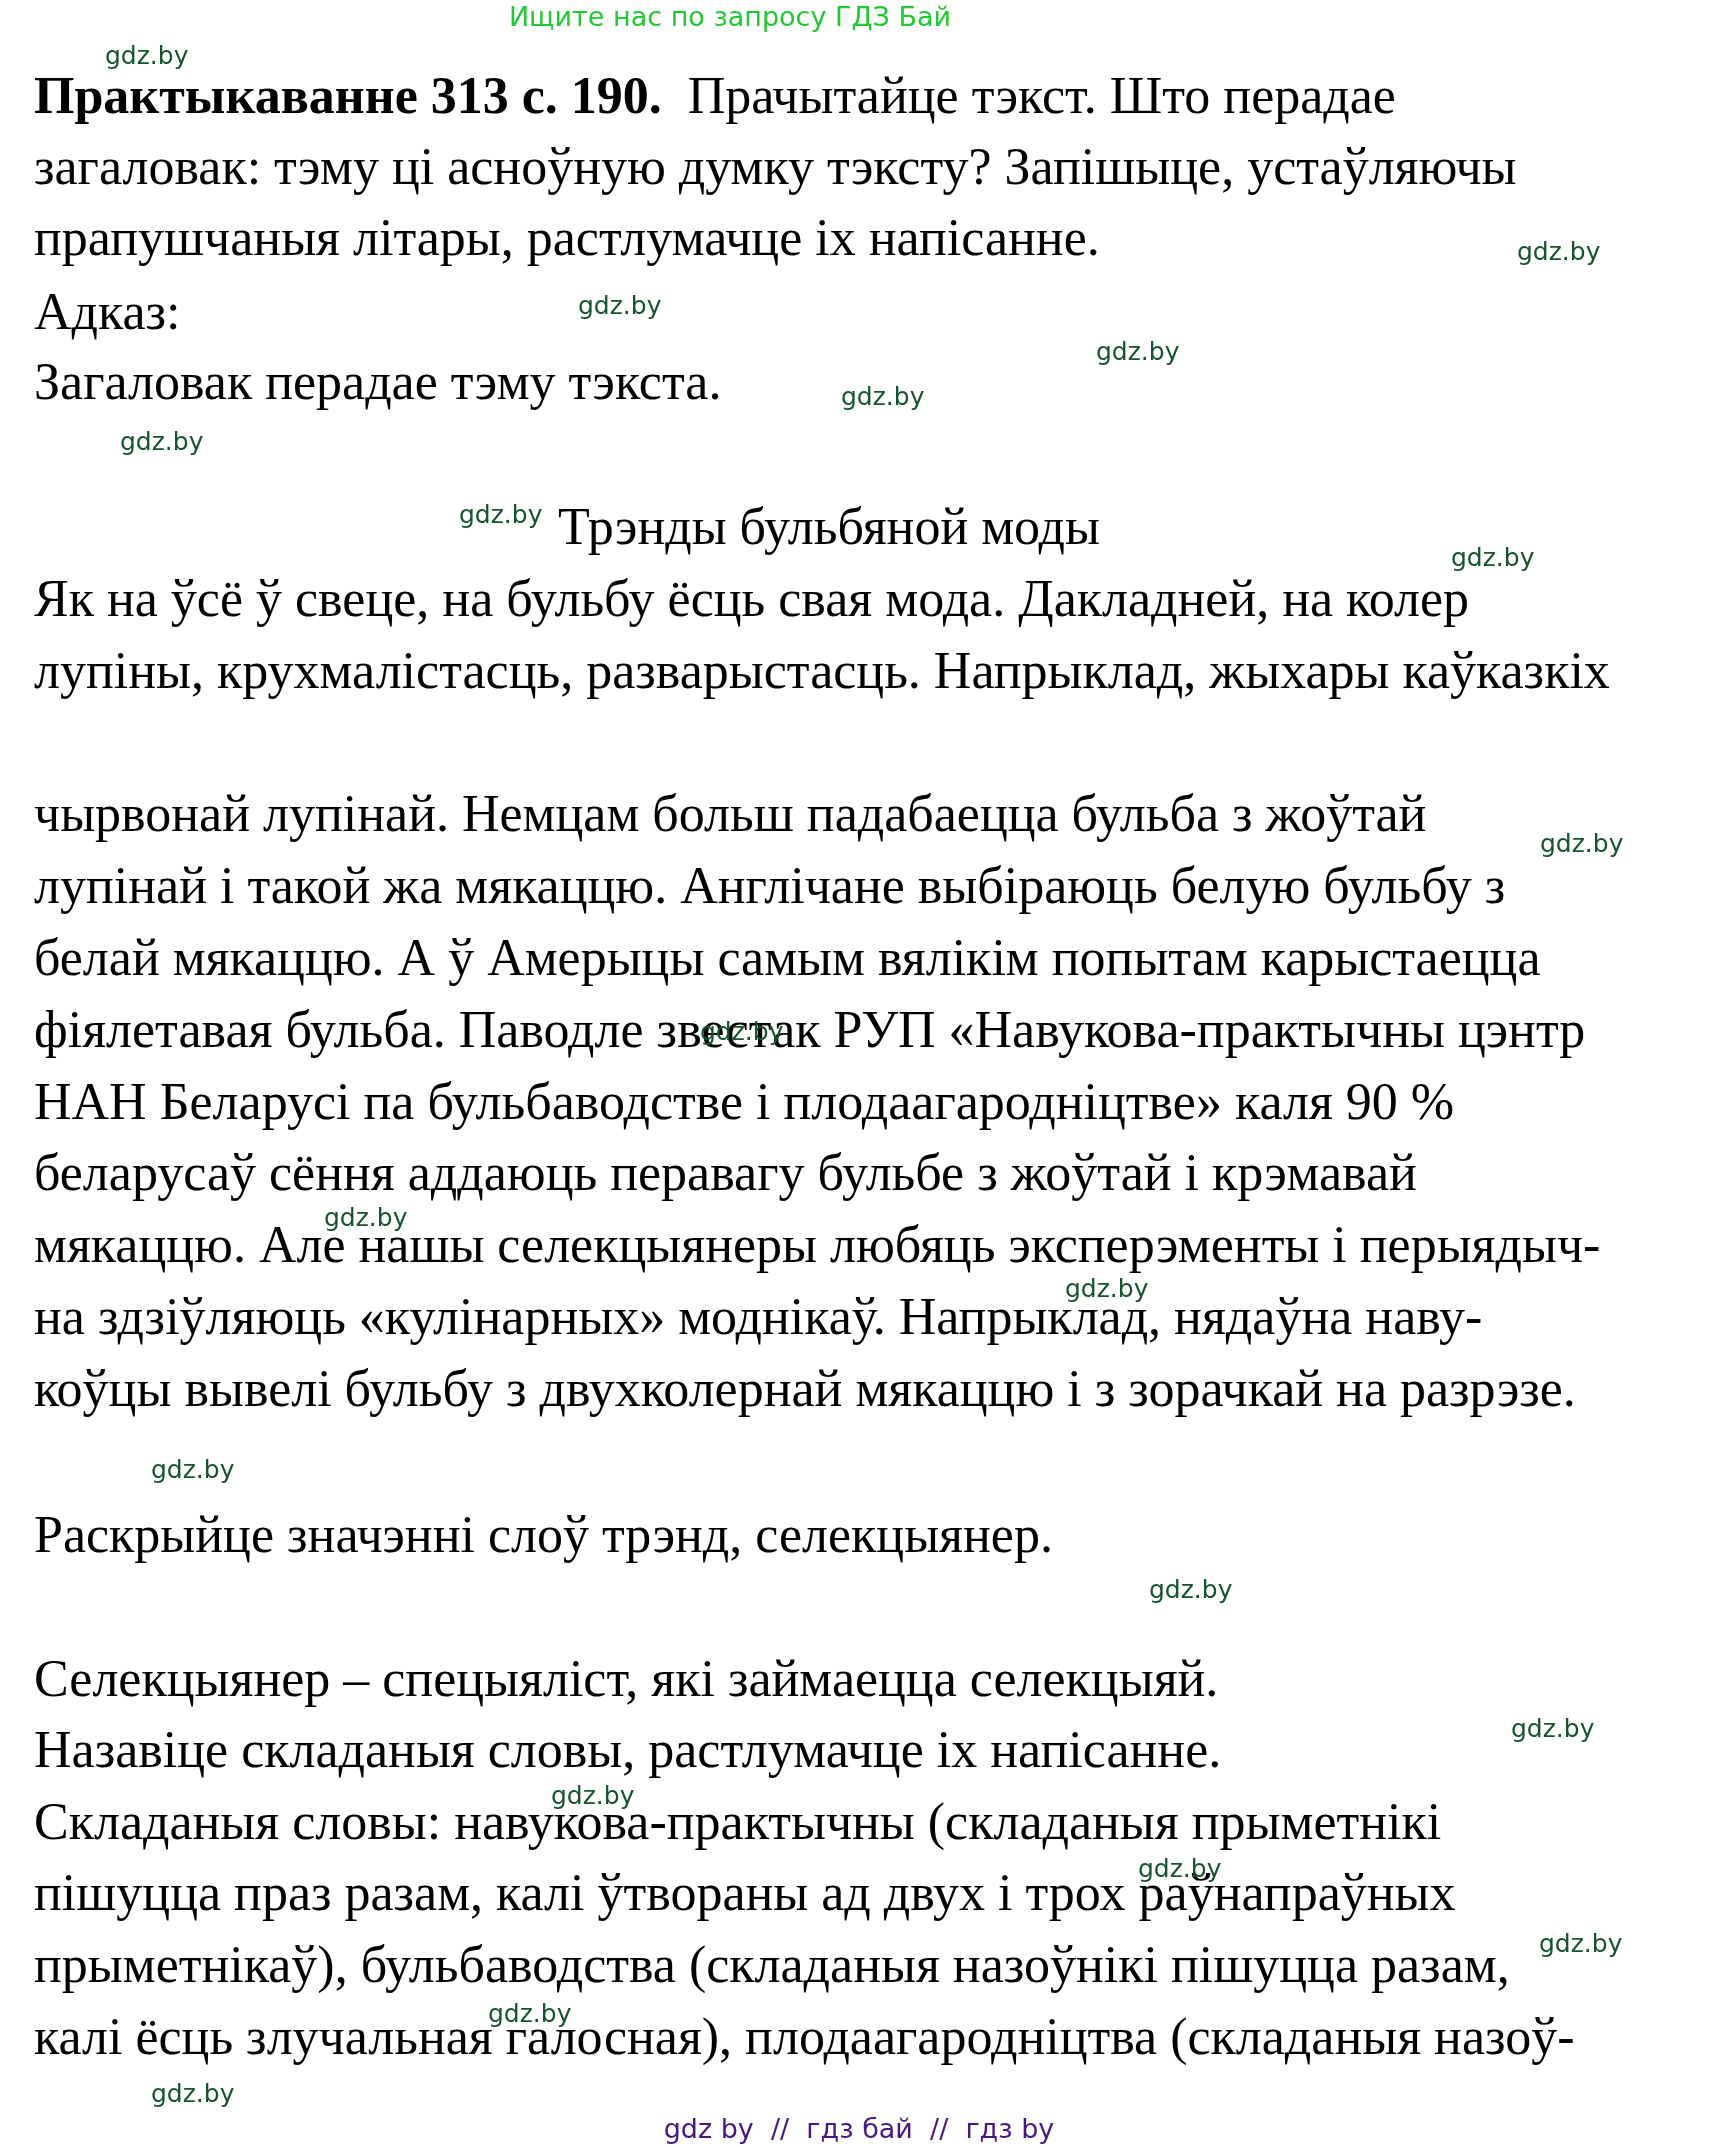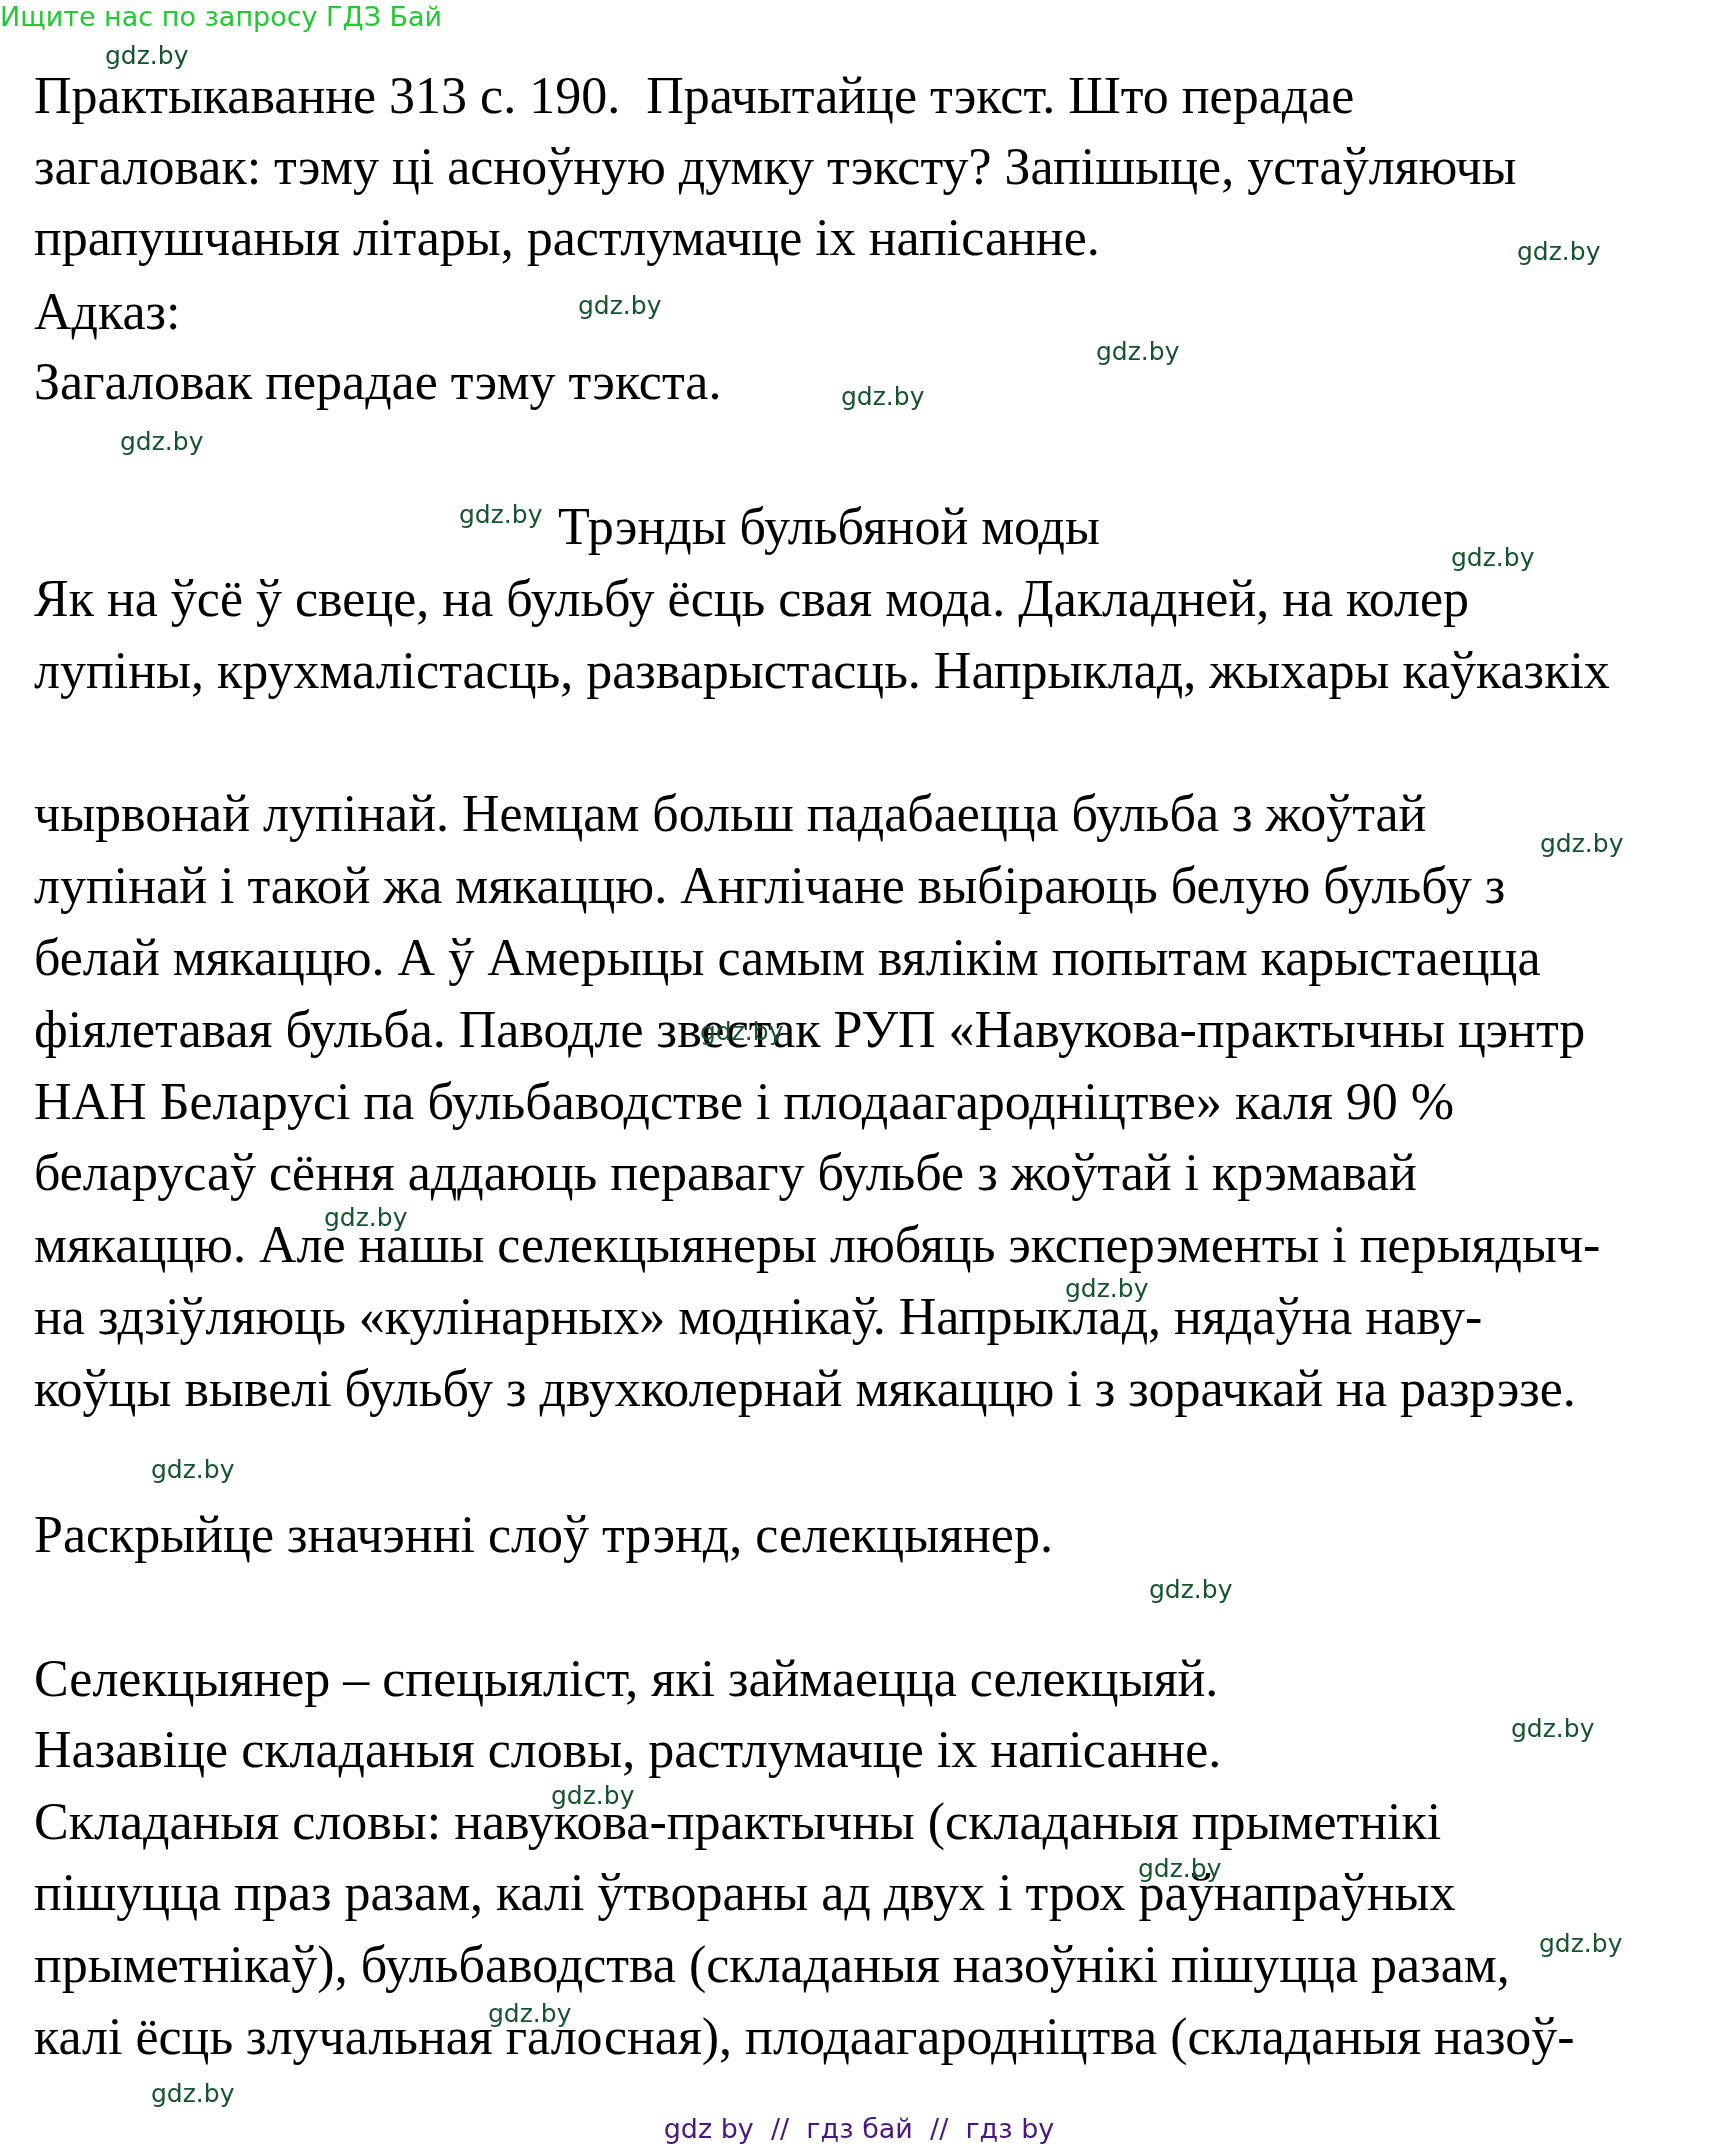--- a/index.html
+++ b/index.html
@@ -1,34 +1,34 @@
 <!DOCTYPE html>
 <html style="font-size:15px"><head>
 <meta charset="utf-8">
 <style>
   html, body { margin: 0; padding: 0; background: #ffffff; }
   body { width: 1718px; height: 2149px; position: relative; overflow: hidden; }
   .page { position: absolute; left: 0; top: 0; width: 1718px; height: 2149px; background: #fff; }
   .header-note {
     position: absolute; left: 0; width: 1460px; top: 0px; height: 34px;
-    font-family: "DejaVu Sans", sans-serif; font-size: 27px;
+    text-align: center; font-family: "DejaVu Sans", sans-serif; font-size: 27px;
     line-height: 34px; color: #22c932;
   }
   .footer-note {
     position: absolute; left: 0; width: 1718px; top: 2112px; height: 34px;
     text-align: center; font-family: "DejaVu Sans", sans-serif; font-size: 27px;
     line-height: 34px; color: #4a1780; white-space: pre;
   }
   .ln {
     position: absolute; left: 34px; height: 72px;
     font-family: "Liberation Serif", serif; font-size: 52px; line-height: 72px;
     color: #000; white-space: nowrap;
   }
   .b { font-weight: normal; }
-  .ln .b-inline { font-weight: normal; }
+  .ln .b-inline { font-weight: bold; }
   .wm {
     position: absolute; font-family: "DejaVu Sans", sans-serif; font-size: 25px;
     line-height: 30px; color: #14532d; white-space: nowrap;
   }
 </style>
 </head>
 <body>
 
 <div class="page">
 

